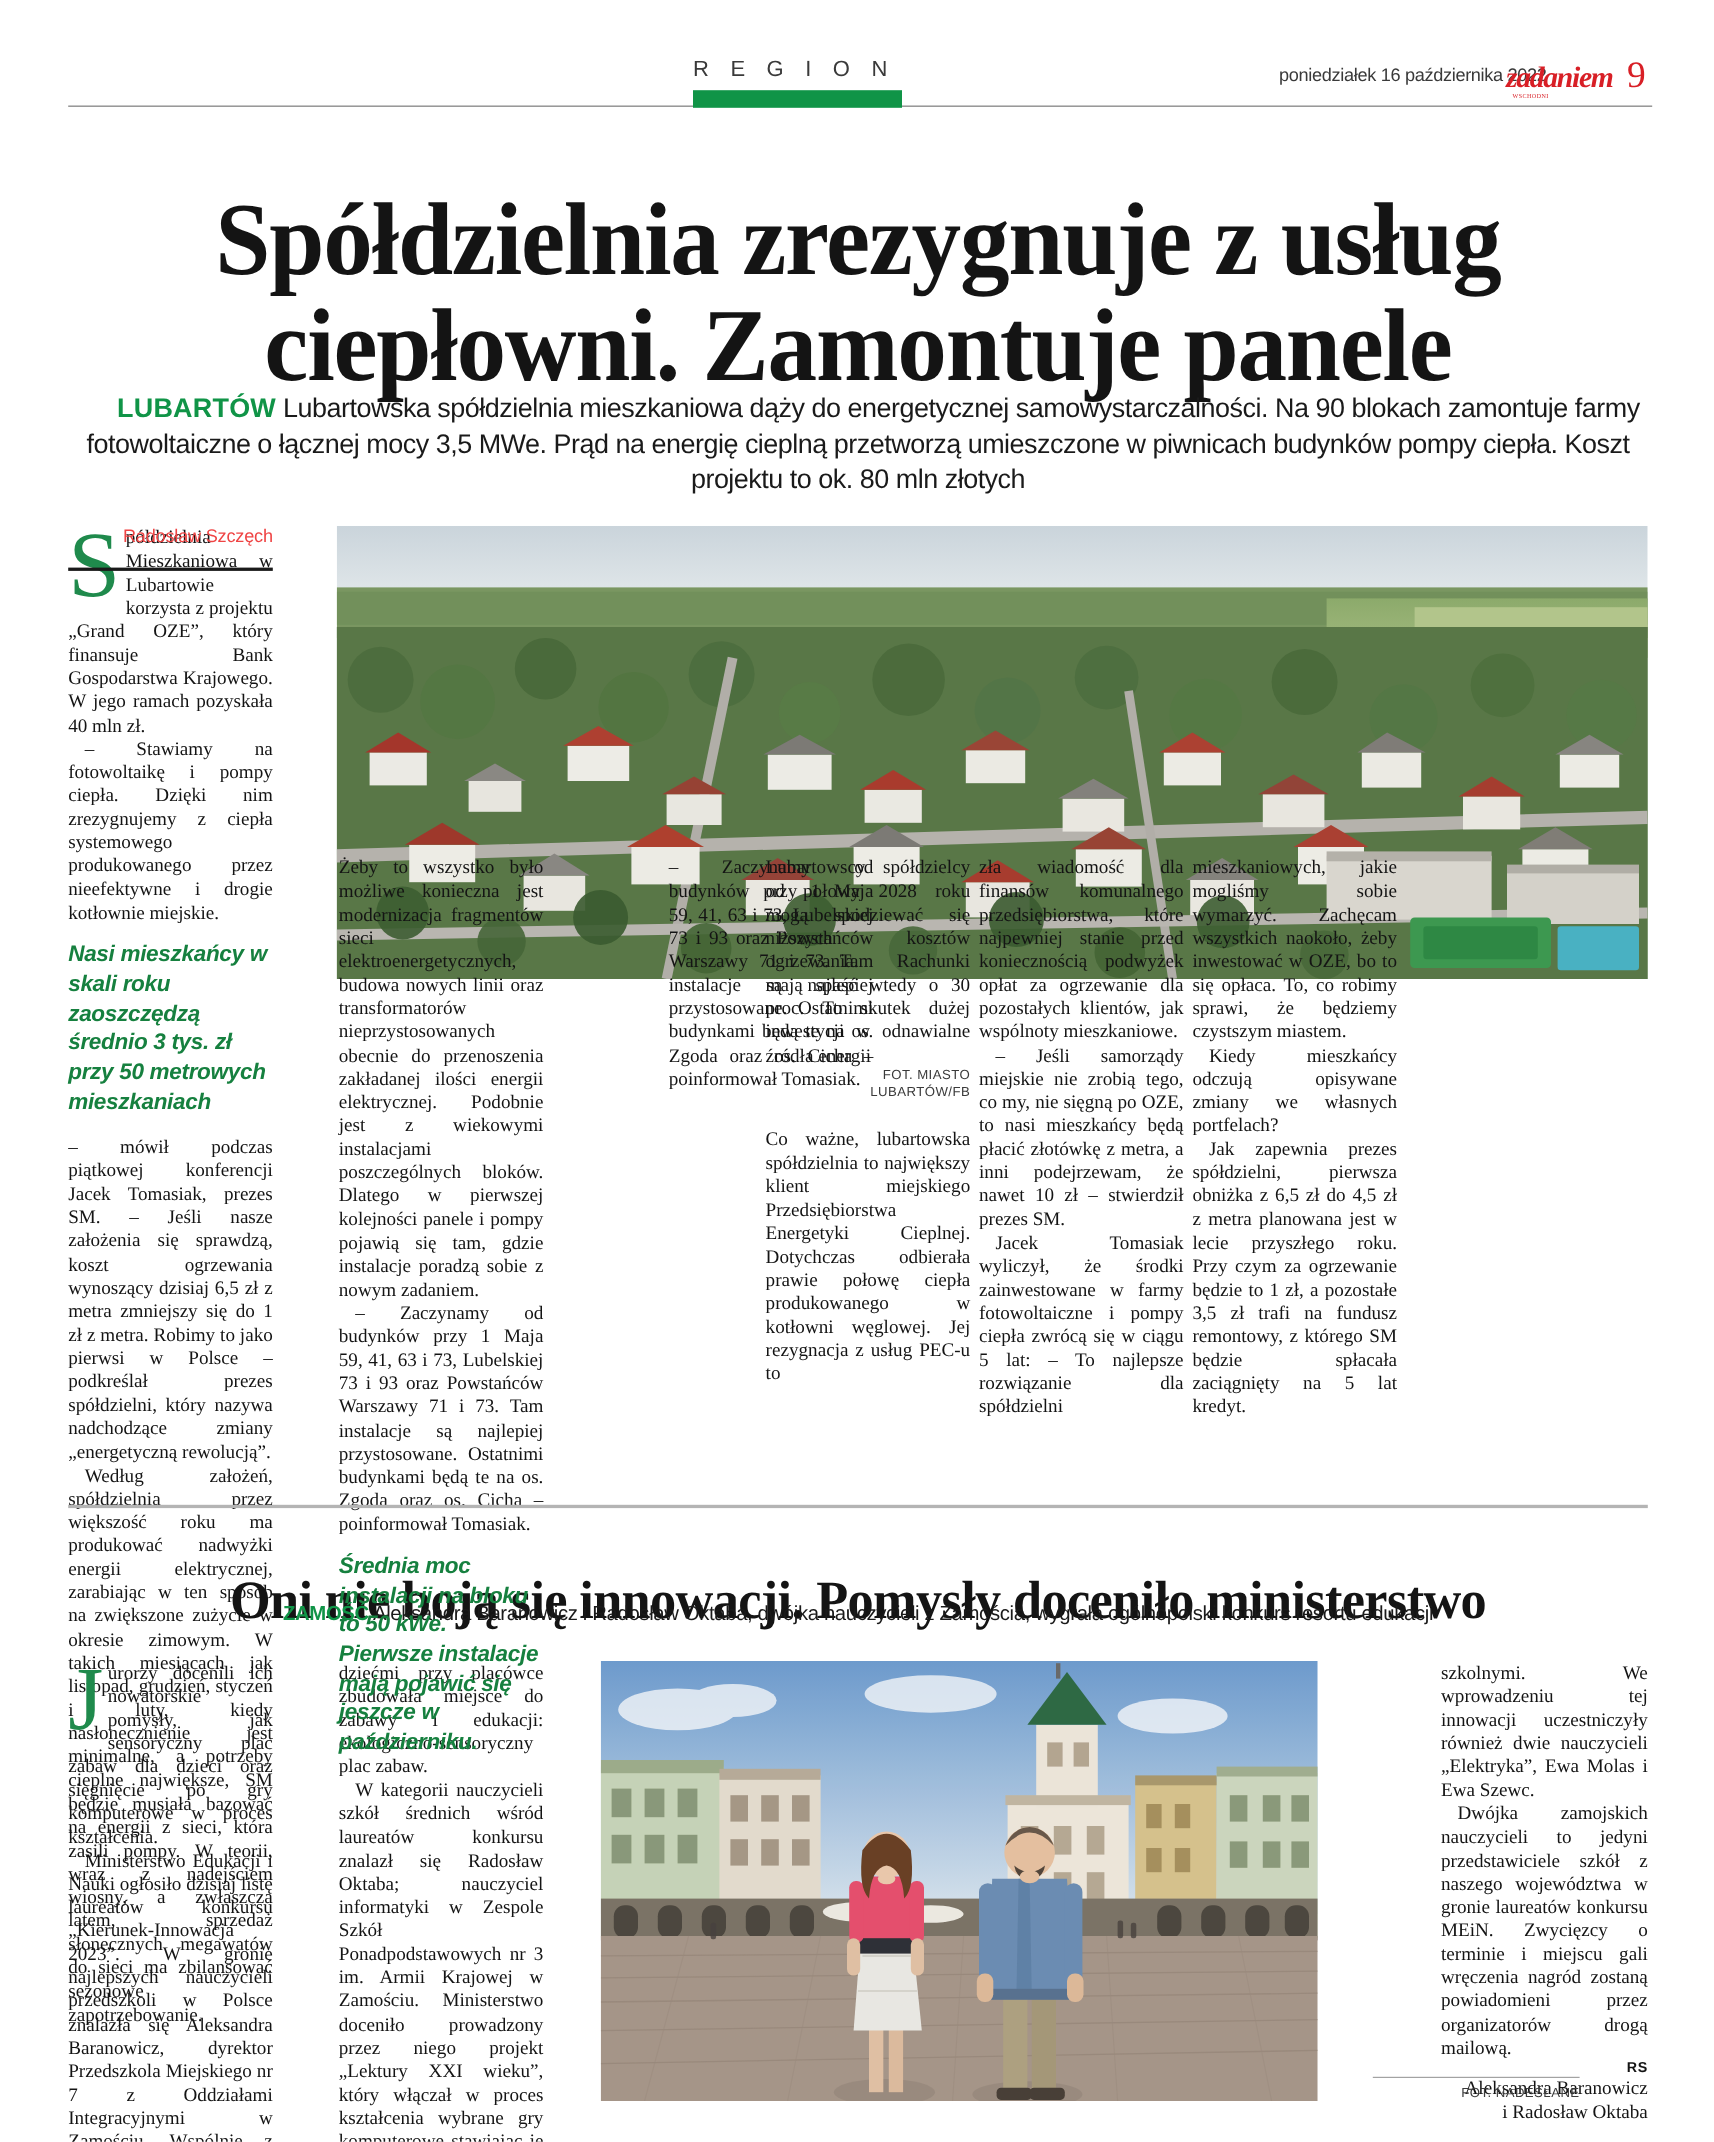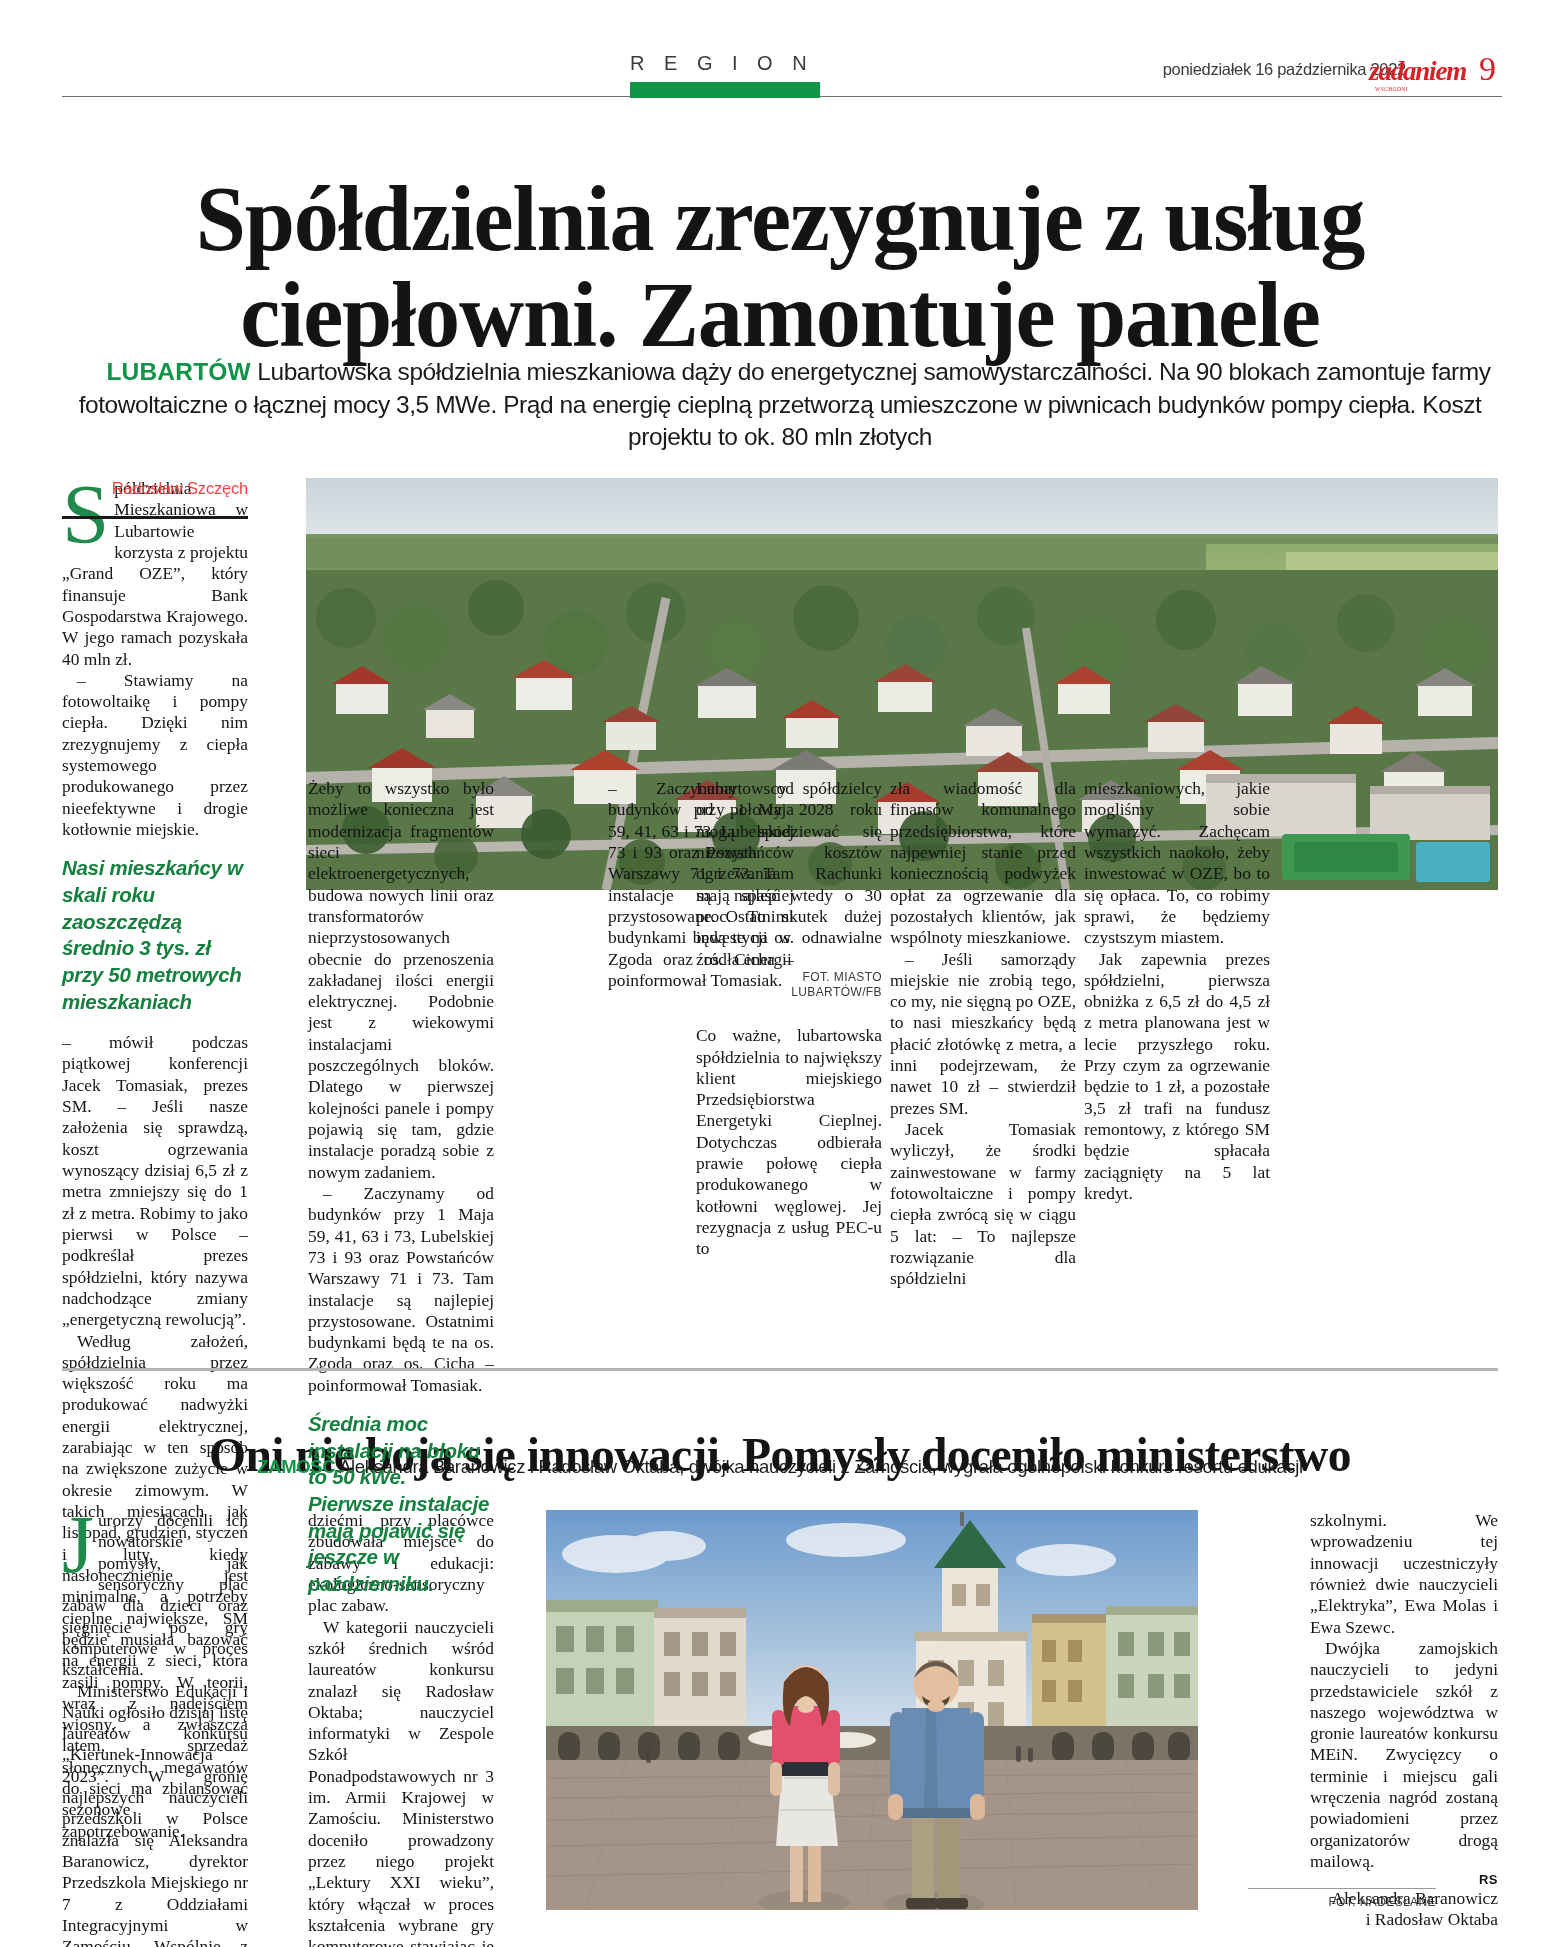--- a/index.html
+++ b/index.html
@@ -410,20 +410,21 @@
     </div>
 
     <div class="col c5" style="top:300px;">
       <p class="noind">zła wiadomość dla finansów komunalnego przedsiębiorstwa, które najpewniej stanie przed koniecznością podwyżek opłat za ogrzewanie dla pozostałych klientów, jak wspólnoty mieszkaniowe.</p>
       <p>– Jeśli samorządy miejskie nie zrobią tego, co my, nie sięgną po OZE, to nasi mieszkańcy będą płacić złotówkę z metra, a inni podejrzewam, że nawet 10 zł – stwierdził prezes SM.</p>
       <p>Jacek Tomasiak wyliczył, że środki zainwestowane w farmy fotowoltaiczne i pompy ciepła zwrócą się w ciągu 5 lat: – To najlepsze rozwiązanie dla spółdzielni</p>
     </div>
 
     <div class="col c6" style="top:300px;">
       <p class="noind">mieszkaniowych, jakie mogliśmy sobie wymarzyć. Zachęcam wszystkich naokoło, żeby inwestować w OZE, bo to się opłaca. To, co robimy sprawi, że będziemy czystszym miastem.</p>
+      <p>Kiedy mieszkańcy odczują opisywane zmiany we własnych portfelach?</p>
       <p>Jak zapewnia prezes spółdzielni, pierwsza obniżka z 6,5 zł do 4,5 zł z metra planowana jest w lecie przyszłego roku. Przy czym za ogrzewanie będzie to 1 zł, a pozostałe 3,5 zł trafi na fundusz remontowy, z którego SM będzie spłacała zaciągnięty na 5 lat kredyt.</p>
     </div>
   </div>
 
   <div class="col" style="position:absolute; left:608px; top:778px; width:186px;">
     <p class="noind">– Zaczynamy od budynków przy 1 Maja 59, 41, 63 i 73, Lubelskiej 73 i 93 oraz Powstańców Warszawy 71 i 73. Tam instalacje są najlepiej przystosowane. Ostatnimi budynkami będą te na os. Zgoda oraz os. Cicha – poinformował Tomasiak.</p>
   </div>
 
   <div class="divider"></div>
 

